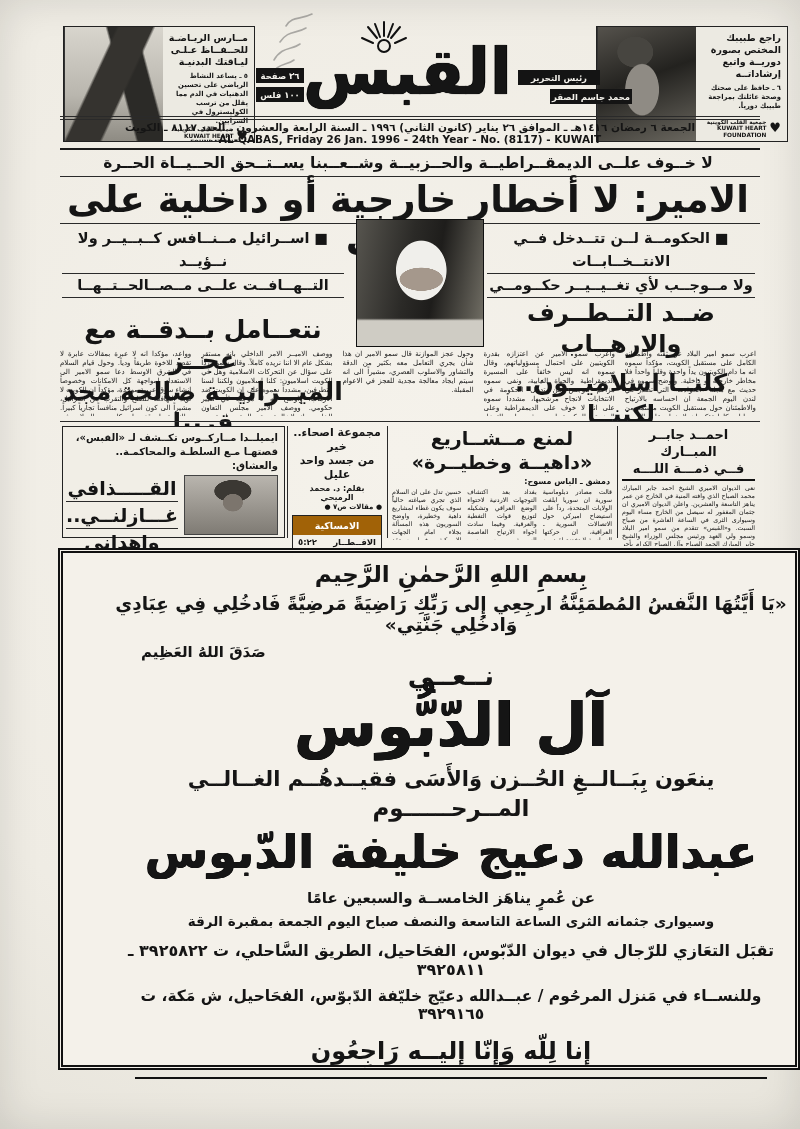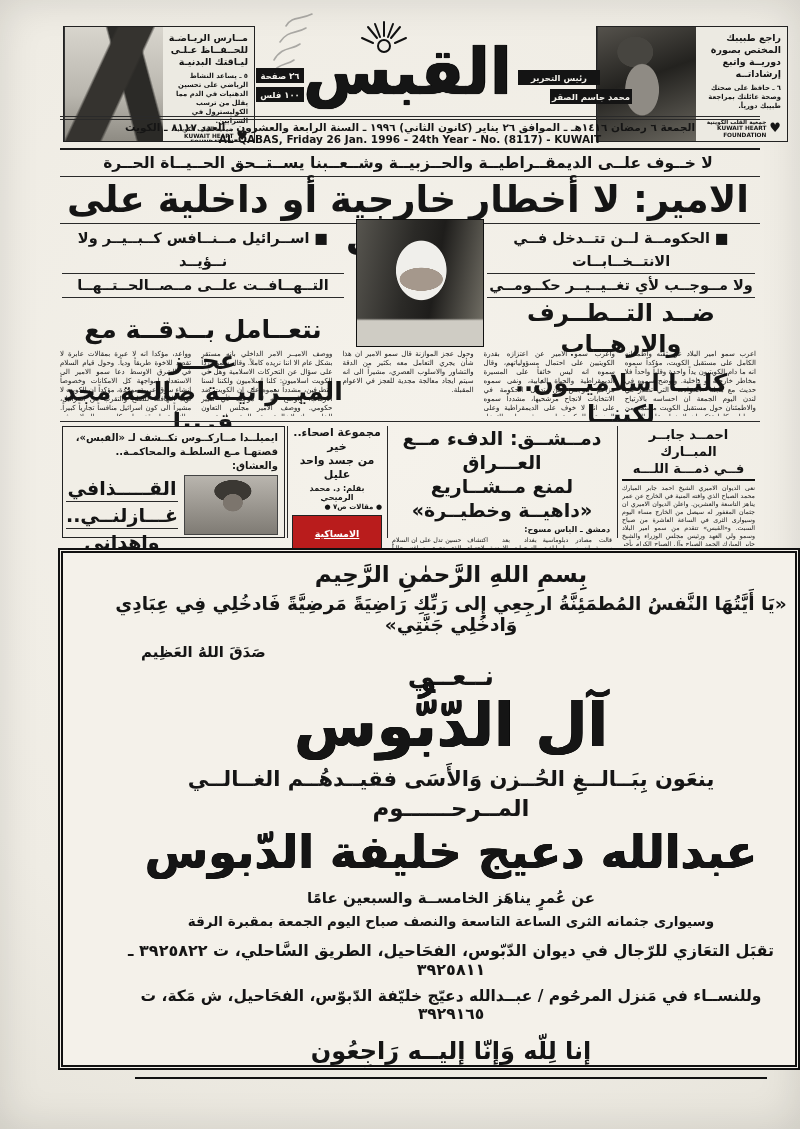--- a/index.html
+++ b/index.html
@@ -64,22 +64,22 @@
   .seg-head{font-size:13px;font-weight:900;line-height:17px;}
   .tiny{font-size:6.3px;line-height:8px;text-align:justify;overflow:hidden;}
   .dam-head{font-size:19px;font-weight:900;line-height:24px;letter-spacing:-.5px;}
   .dam-cols{display:flex;gap:6px;}
   .dam-cols .col{flex:1;}
 
   .teaser-title{font-size:11px;font-weight:900;line-height:14px;}
   .teaser-by{font-size:8px;font-weight:bold;}
   .teaser-ref{font-size:7px;font-weight:bold;}
   .imsak{border:1px solid #222;background:#f3f0e9;}
-  .imsak-head{background:#b91c1c;color:#fff;font-size:9.5px;font-weight:900;
-              text-align:center;padding:12px 0;text-decoration:underline;}
+  .imsak-head{background:#a16207;color:#fff;font-size:9.5px;font-weight:900;
+              text-align:center;padding:4px 0;}
   .imsak-row{display:flex;justify-content:space-between;direction:rtl;
              font-size:8.5px;font-weight:bold;padding:2px 5px 1px 5px;}
 
   .imelda-box{border:1px solid #222;padding:4px 6px;background:#f1eee6;}
   .imelda-intro{font-size:10px;font-weight:900;line-height:14px;}
   .imelda-word{font-size:19px;font-weight:900;line-height:26px;border-bottom:1px solid #2a2a2a;text-align:center;}
   .imelda-word:last-child{border-bottom:none;}
   .imelda-foot{font-size:7px;font-weight:bold;text-align:center;}
 
   .obit{border:5px double #111;background:#f4f1ea;text-align:center;direction:rtl;padding-left:44px;}
@@ -202,21 +202,20 @@
 
   <div class="abs rtl" style="left:622px;top:426px;width:133px;height:112px;">
     <div class="seg-head c">احمــد جابــر المبــارك</div>
     <div class="seg-head c" style="border-bottom:2px solid #111;padding-bottom:2px;">فــي ذمـــة اللـــه</div>
     <div class="tiny" style="height:62px;margin-top:3px;">نعى الديوان الاميري الشيخ احمد جابر المبارك محمد الصباح الذي وافته المنية في الخارج عن عمر يناهز التاسعة والعشرين. واعلن الديوان الاميري ان جثمان المغفور له سيصل من الخارج مساء اليوم وسيوارى الثرى في الساعة العاشرة من صباح السبت. و«القبس» تتقدم من سمو امير البلاد وسمو ولي العهد ورئيس مجلس الوزراء والشيخ جابر المبارك الحمد الصباح وآل الصباح الكرام بأحر التعازي، سائلين المولى ان يتغمد الفقيد بواسع رحمته وان يلهم ذويه الصبر والسلوان.</div>
     <div class="c" style="font-size:6.5px;font-weight:bold;margin-top:2px;">انا لله وانا اليه راجعون</div>
   </div>
   <div class="abs" style="left:617px;top:426px;width:0;height:112px;border-left:1px solid #2a2a2a;"></div>
 
   <div class="abs rtl" style="left:392px;top:426px;width:220px;height:112px;">
-    <div class="dam-head c">دمــشــق: الدفء مــع العـــراق</div>
     <div class="dam-head c">لمنع مــشــاريع «داهيــة وخطيــرة»</div>
     <div style="font-size:8px;font-weight:bold;margin:3px 2px 2px 0;">دمشق ـ الياس مسوح:</div>
     <div class="dam-cols" style="height:52px;">
       <div class="col tiny">قالت مصادر دبلوماسية سورية ان سوريا ابلغت الولايات المتحدة، رداً على استيضاح اميركي حول الاتصالات السورية ـ العراقية، ان حركتها السياسية لا تخضع لقيد من احد وان هذه الاتصالات ليست امراً جديداً. واضافت المصادر ان دمشق عملت على اشاعة بعض الدفء في علاقاتها المتأزمة مع</div>
       <div class="col tiny">بغداد بعد اكتشاف التوجهات الاردنية لاحتواء الوضع العراقي وتشكيله لتوزيع قوات التغطية والعرقية. وفيما سادت اجواء الارتياح العاصمة السورية من سير المفاوضات مع اسرائيل في «واي بلانتيشن»، قالت المصادر لـ«القبس» ان الدعوة الاردنية الاخيرة بشأن حلف يضم اسرائيل والاردن وتركيا وعراق ما بعد صدام</div>
       <div class="col tiny">حسين تدل على ان السلام الذي تجري صياغته حالياً سوف يكون غطاء لمشاريع داهية وخطيرة، واوضح السوريون هذه المسألة بجلاء امام الجهات الاميركية، فيما سيعقد اجتماع سوري ـ عراقي في القاهرة الشهر المقبل لتنسيق المواقف حيال الانشطة التركية مع تركيا.  ● تفاصيل ص١٩ ●</div>
     </div>
   </div>
   <div class="abs" style="left:387px;top:426px;width:0;height:112px;border-left:1px solid #2a2a2a;"></div>
 

